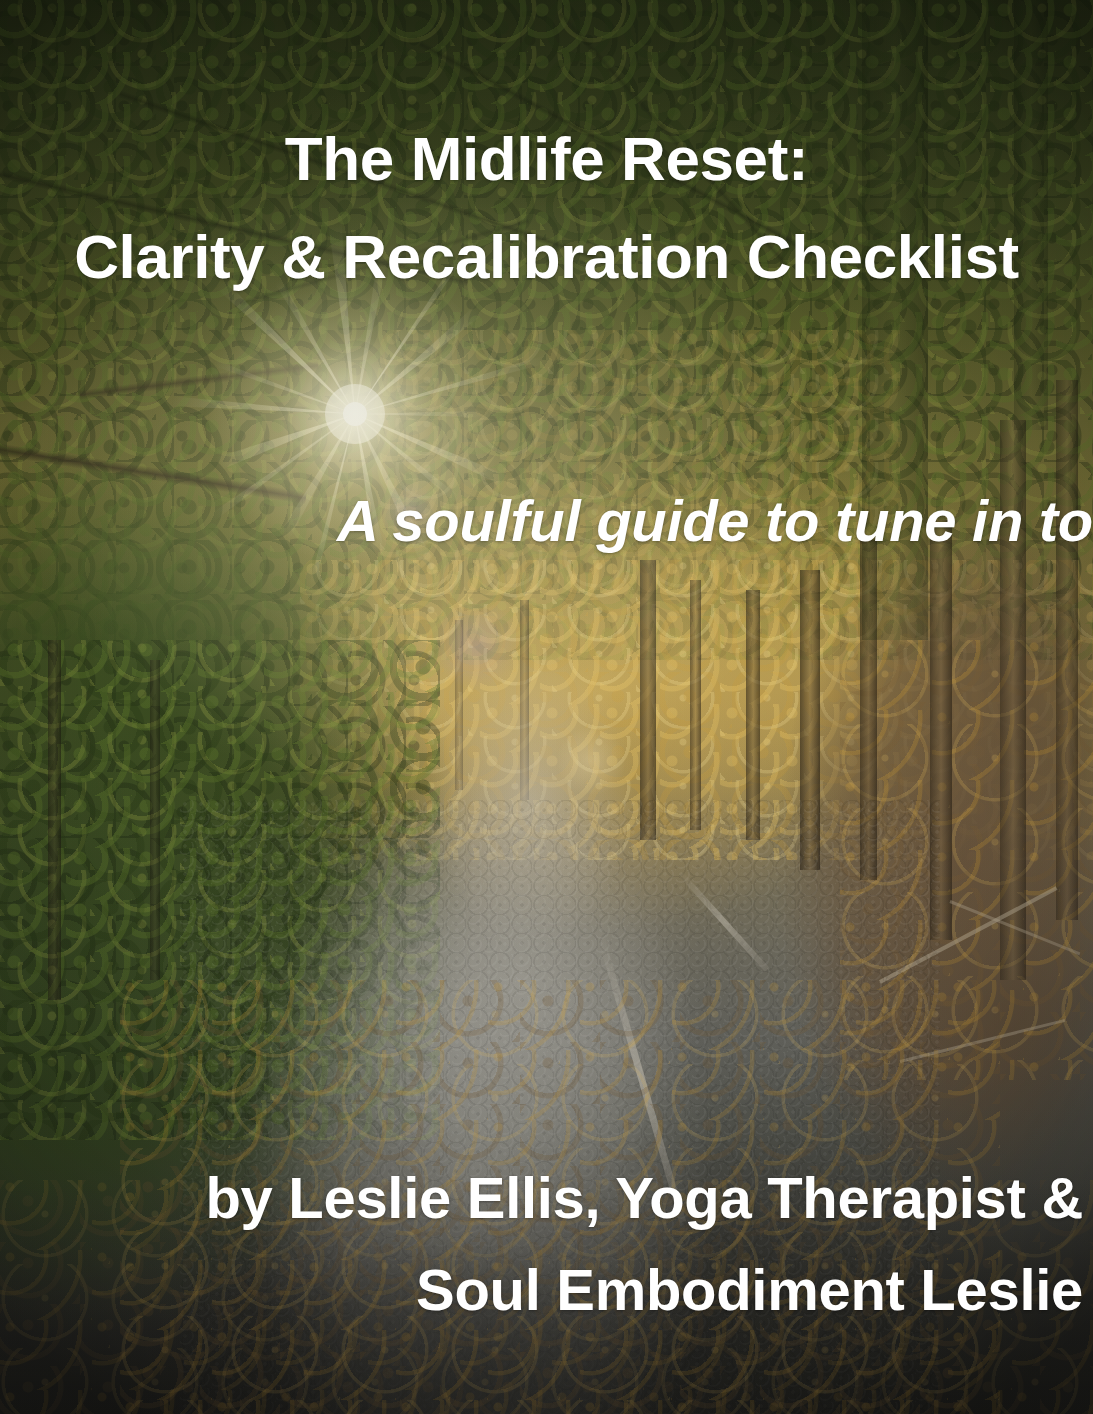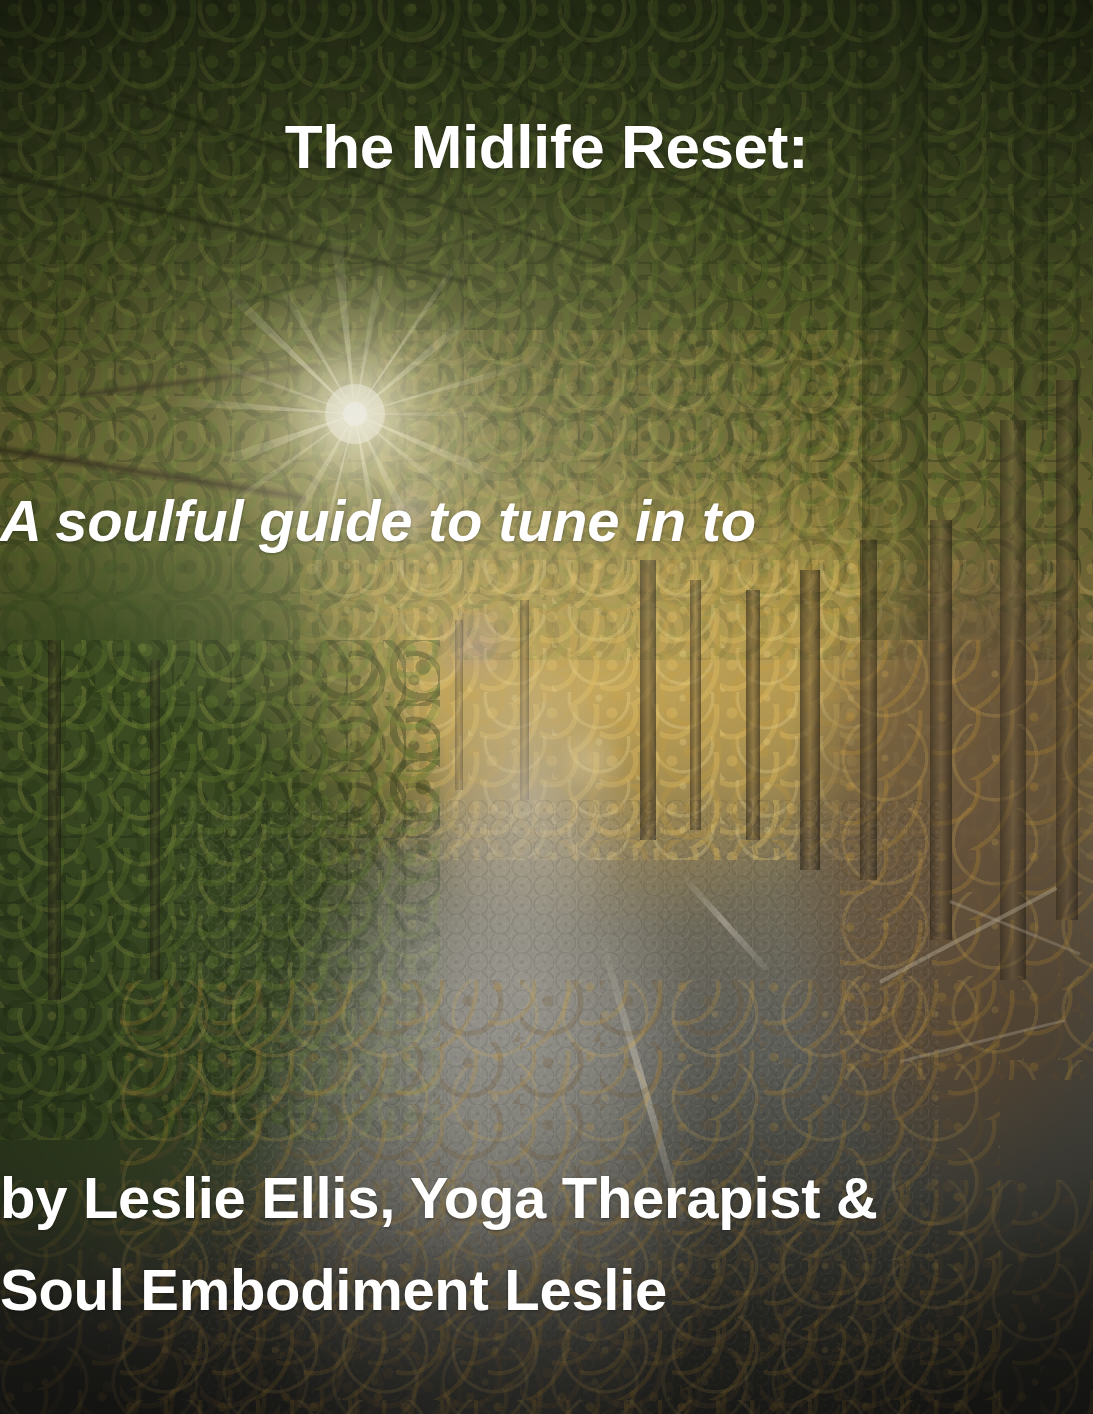--- a/index.html
+++ b/index.html
@@ -158,41 +158,41 @@
     position: absolute;
     top: 104px; left: 0; right: 0;
     text-align: center;
     color: #ffffff;
     font-weight: bold;
     font-size: 62px;
     line-height: 86px;
     letter-spacing: -0.4px;
     text-shadow: 0 1px 3px rgba(0,0,0,0.30);
   }
-  .title-line { display: block; white-space: nowrap; }
+  .title-line { display: block; white-space: nowrap; margin-top: 12px; }
   .title-line.l2 { font-size: 62px; }
 
   .subtitle-block {
     position: absolute;
     top: 473px; left: 0; right: 0;
-    text-align: left;
+    text-align: right;
     color: #ffffff;
     font-weight: bold;
     font-style: italic;
     font-size: 58px;
     line-height: 96px;
     letter-spacing: -0.3px;
     text-shadow: 0 1px 3px rgba(0,0,0,0.32);
   }
   .sub-line { display: block; white-space: nowrap; }
 
   .author-block {
     position: absolute;
-    top: 1152px; left: 0; right: 16px;
-    text-align: left;
+    top: 1152px; left: 0; right: 10px;
+    text-align: right;
     color: #ffffff;
     font-weight: bold;
     font-size: 58px;
     line-height: 92px;
     letter-spacing: -0.3px;
     text-shadow: 0 1px 3px rgba(0,0,0,0.35);
   }
   .author-line { display: block; white-space: nowrap; }
 </style>
 </head>
@@ -303,20 +303,21 @@
   <div style="position:absolute;left:380px;top:482px;width:60px;height:60px;border-radius:50%;
               background:radial-gradient(circle,rgba(190,168,214,.22),rgba(190,168,214,0) 70%);"></div>
 
   <div class="layer bg-overlay-tint"></div>
   <div class="layer bg-vignette"></div>
 
   <div class="text-layer">
 
     <div class="title-block">
       <span class="title-line l1">The Midlife Reset:</span>
+      <span class="title-line l2">Clarity &amp; Recalibration Checklist</span>
     </div>
 
     <div class="subtitle-block">
       <span class="sub-line">A soulful guide to tune in to</span>
     </div>
 
     <div class="author-block">
       <span class="author-line">by Leslie Ellis, Yoga Therapist &amp;</span>
       <span class="author-line">Soul Embodiment Leslie</span>
     </div>

